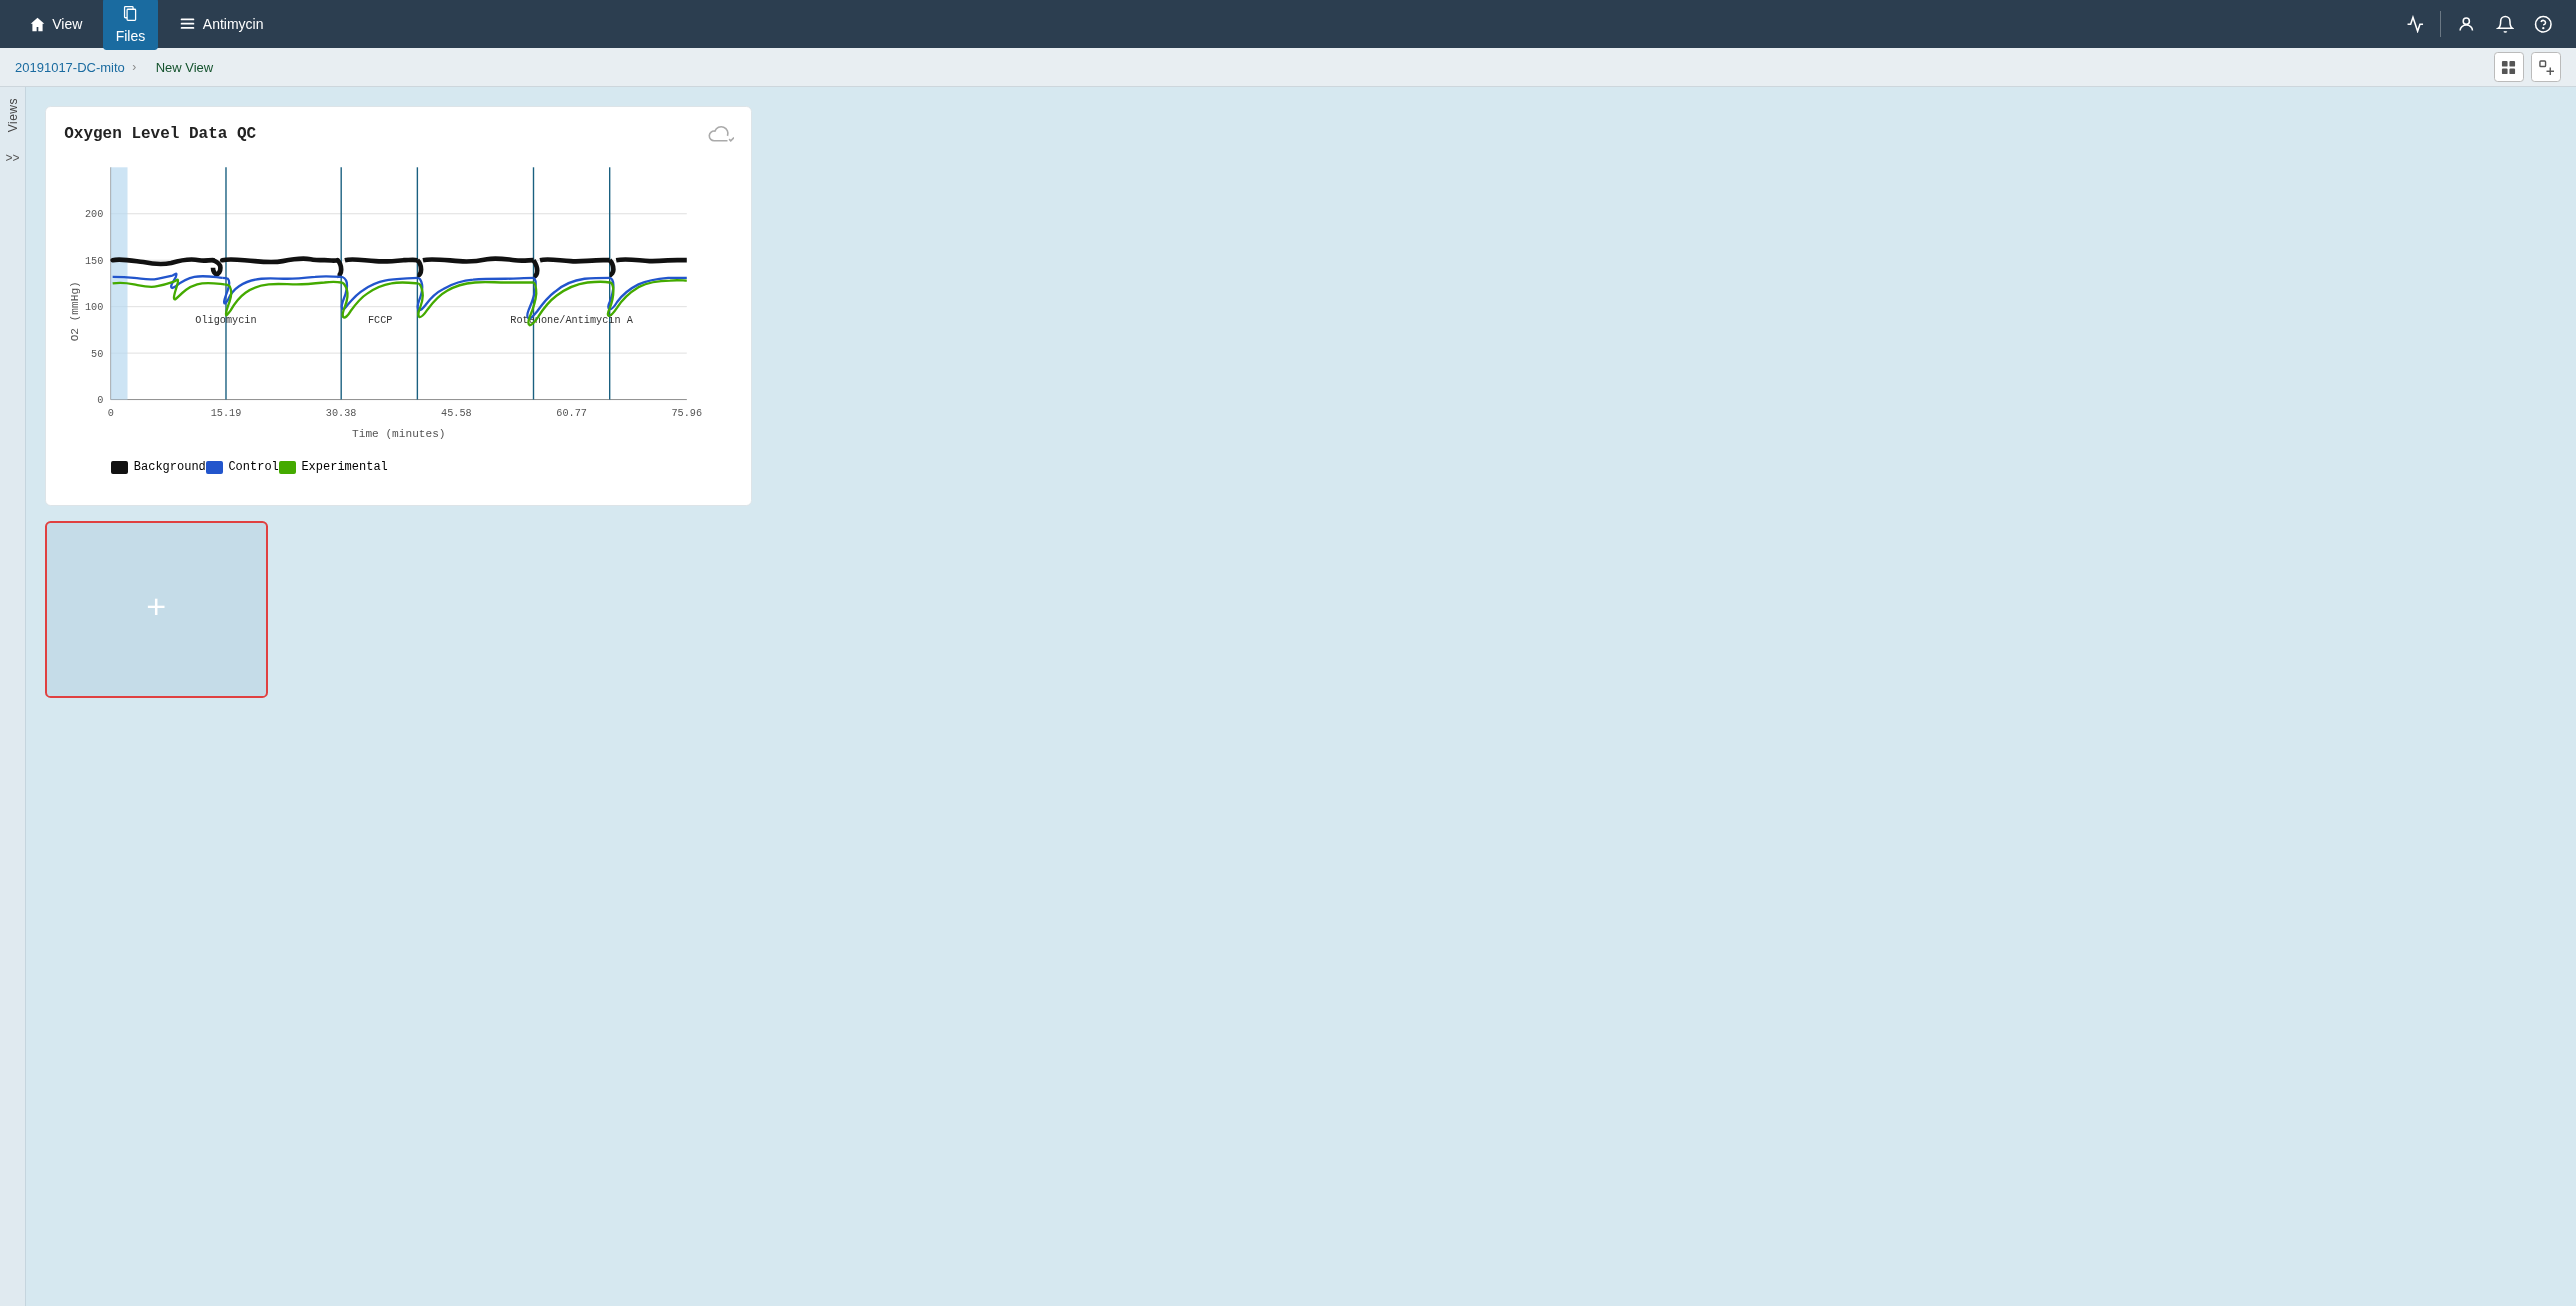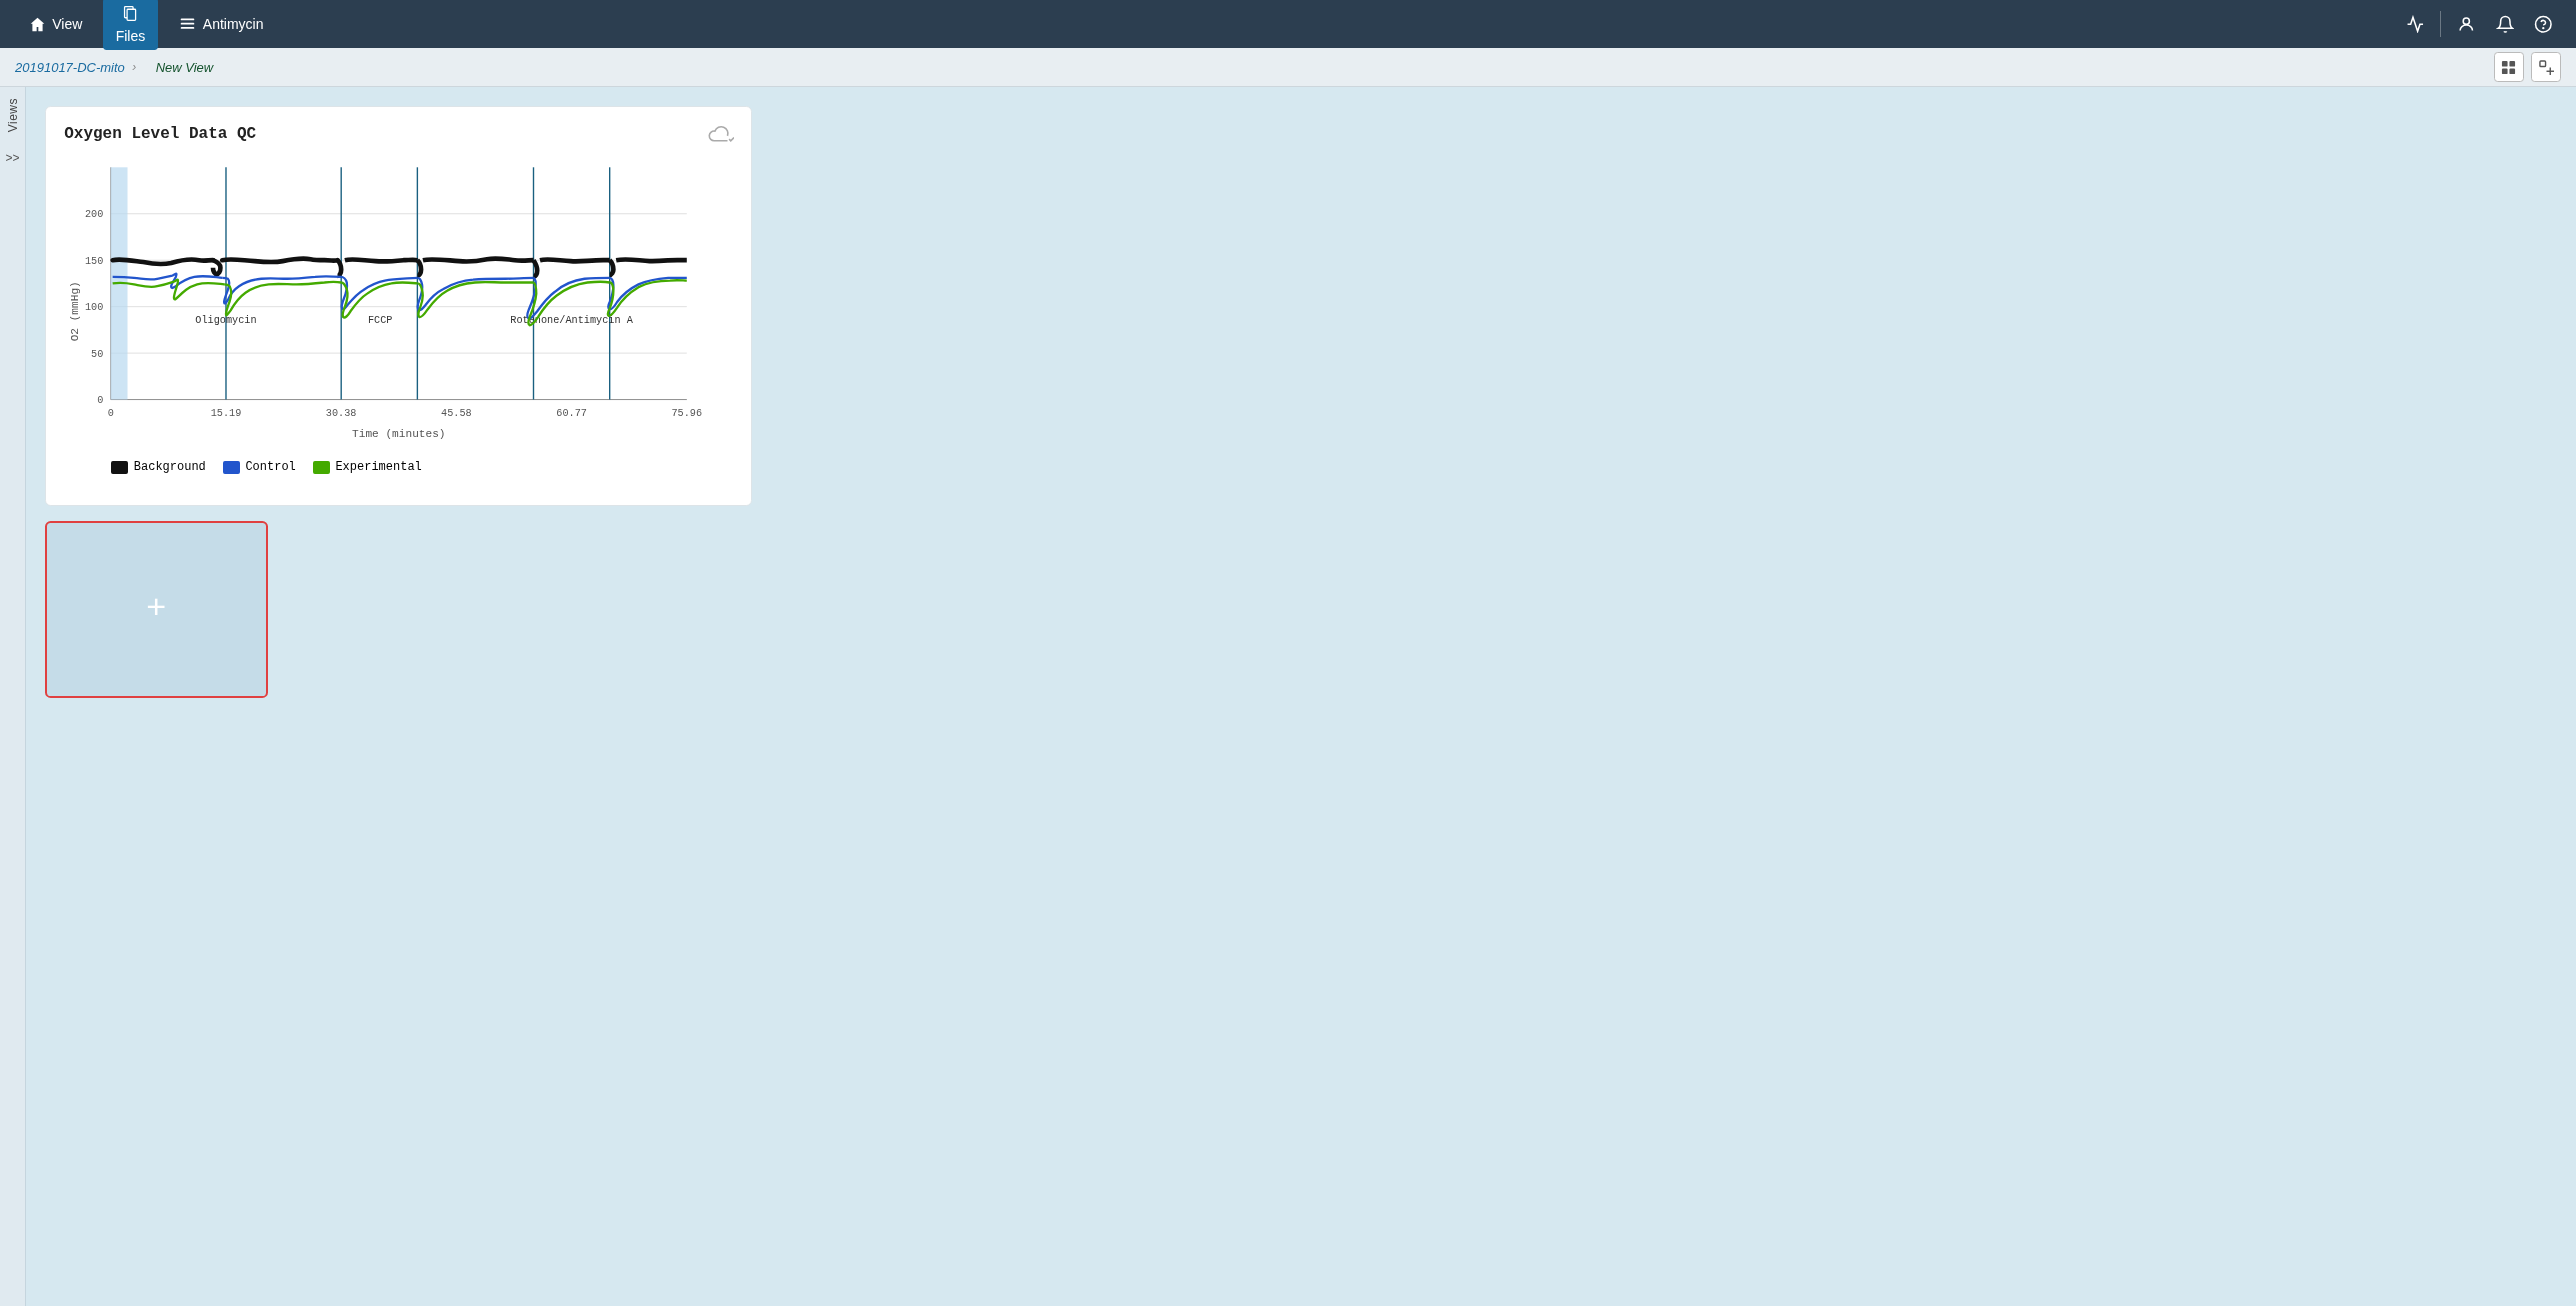--- a/index.html
+++ b/index.html
@@ -63,21 +63,20 @@
       align-items: center;
       padding: 0 15px;
       border-bottom: 0.9px solid #cdd6dc;
     }
     .breadcrumb {
       display: flex;
       align-items: flex-start;
       gap: 7.4px;
       font-size: 13px;
       color: #444;
-      font-style: italic;
     }
     .breadcrumb-sep { color: #888; font-size: 12px; }
     .breadcrumb-current { color: #14532d; font-weight: 500; padding-left: 12px; }
     .breadcrumb-right {
       margin-left: auto;
       display: flex;
       align-items: center;
       gap: 7.4px;
     }
     .view-toggle-btn {
@@ -159,21 +158,20 @@
 
     
     .chart-wrapper {
       width: 100%;
     }
 
     
     .chart-legend {
       display: flex;
       align-items: center;
-      gap: 17px;
       margin-top: 9.3px;
       padding-left: 47px;
       font-size: 12px;
     }
     .legend-item {
       display: flex;
       align-items: center;
       gap: 5.6px;
     }
     .legend-swatch {

